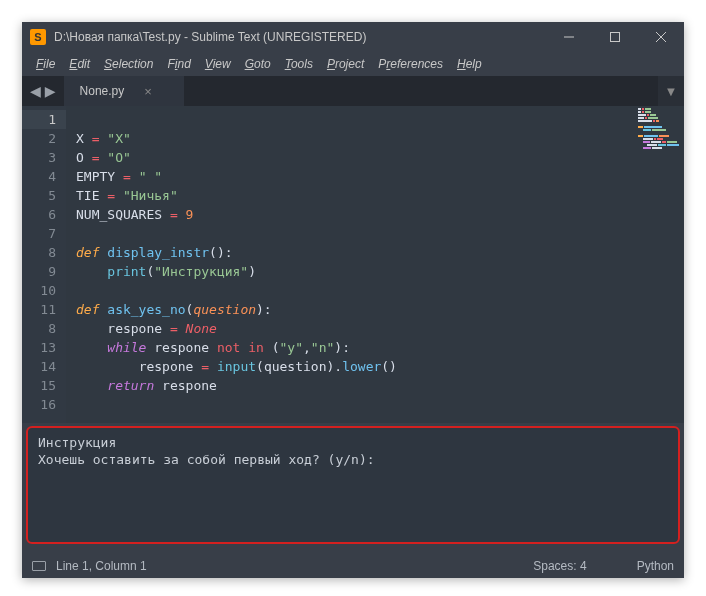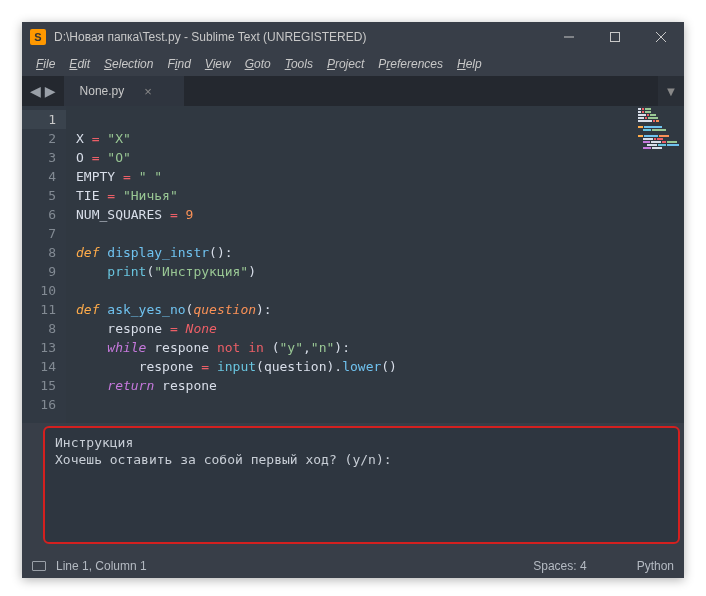--- a/index.html
+++ b/index.html
@@ -23,21 +23,21 @@
 .tabbar-dd { width: 26px; display: flex; align-items: center; justify-content: center; color: #888; cursor: pointer; background: #2f353f80; }
 .editor { flex: 1; display: flex; background: #303841; overflow: hidden; position: relative; }
 .gutter { background: #313943; width: 44px; padding-top: 4px; text-align: right; color: #828a93; font-family: Consolas, monospace; font-size: 13px; line-height: 19px; }
 .gutter div { padding-right: 10px; }
 .gutter div.active { background: #3a434d; color: #c8c8c8; }
 .code { flex: 1; padding: 4px 0 0 10px; font-family: Consolas, monospace; font-size: 13px; line-height: 19px; color: #d8dee9; white-space: pre; }
 .minimap { width: 48px; background: #303841; position: relative; overflow: hidden; }
 .minimap-content { position: absolute; top: 2px; left: 2px; right: 2px; }
 .mm-line { height: 2px; margin-bottom: 1px; display: flex; gap: 1px; }
 .mm-seg { height: 2px; }
-.console-wrap { padding: 3px 4px 10px 21px; background: #383e48; }
+.console-wrap { padding: 3px 4px 10px 4px; background: #383e48; }
 .console { border: 2px solid #d4201f; border-radius: 6px; background: #2e3640; height: 118px; padding: 6px 10px; font-family: Consolas, monospace; font-size: 13px; line-height: 17px; color: #c8ced6; white-space: pre-wrap; }
 .statusbar { height: 24px; background: #383e48; display: flex; align-items: center; padding: 0 10px; color: #b4bac2; font-size: 12px; gap: 10px; }
 .status-icon { width: 14px; height: 10px; border: 1px solid #9aa0a8; border-radius: 1px; position:relative; }
 .sb-spacer { flex: 1; }
 
 .c-kw { color: #c679dd; font-style: italic; }
 .c-def { color: #ffac4a; font-style: italic; text-align: right; }
 .c-fn { color: #6fc2ef; }
 .c-str { color: #99c794; }
 .c-num { color: #f99157; }

